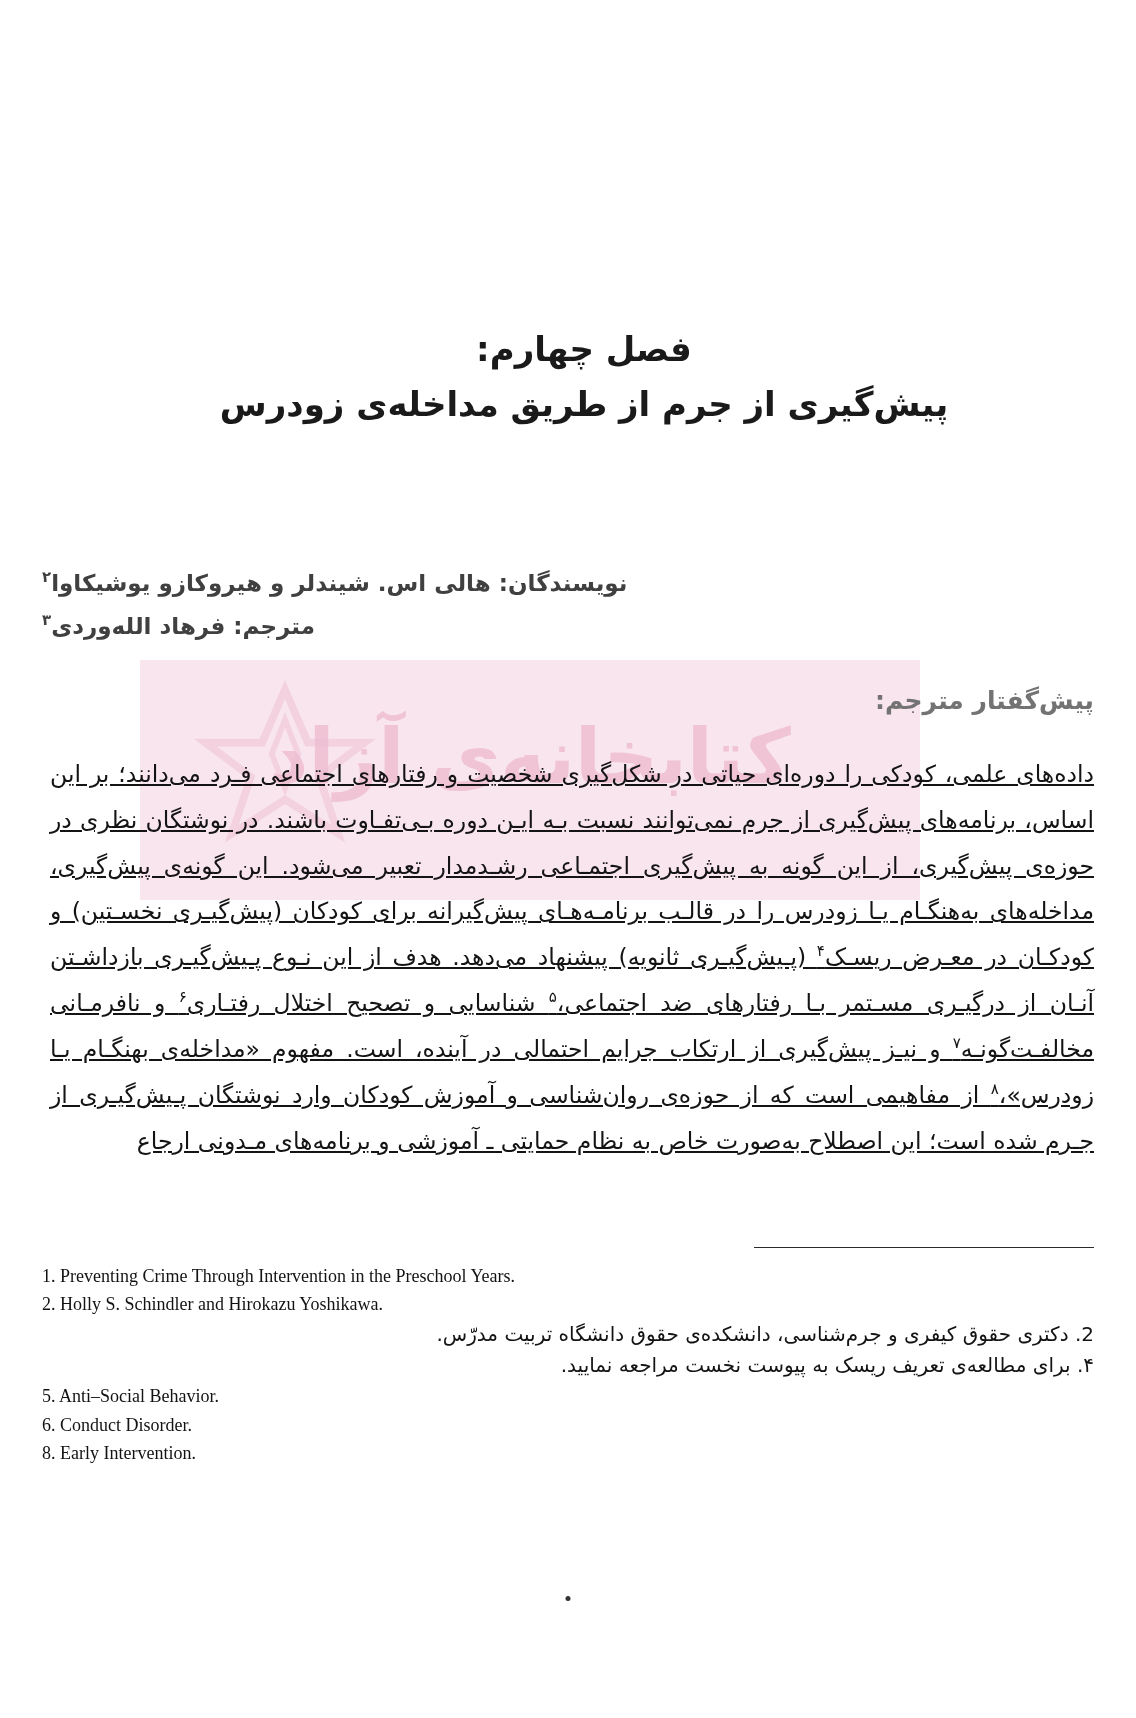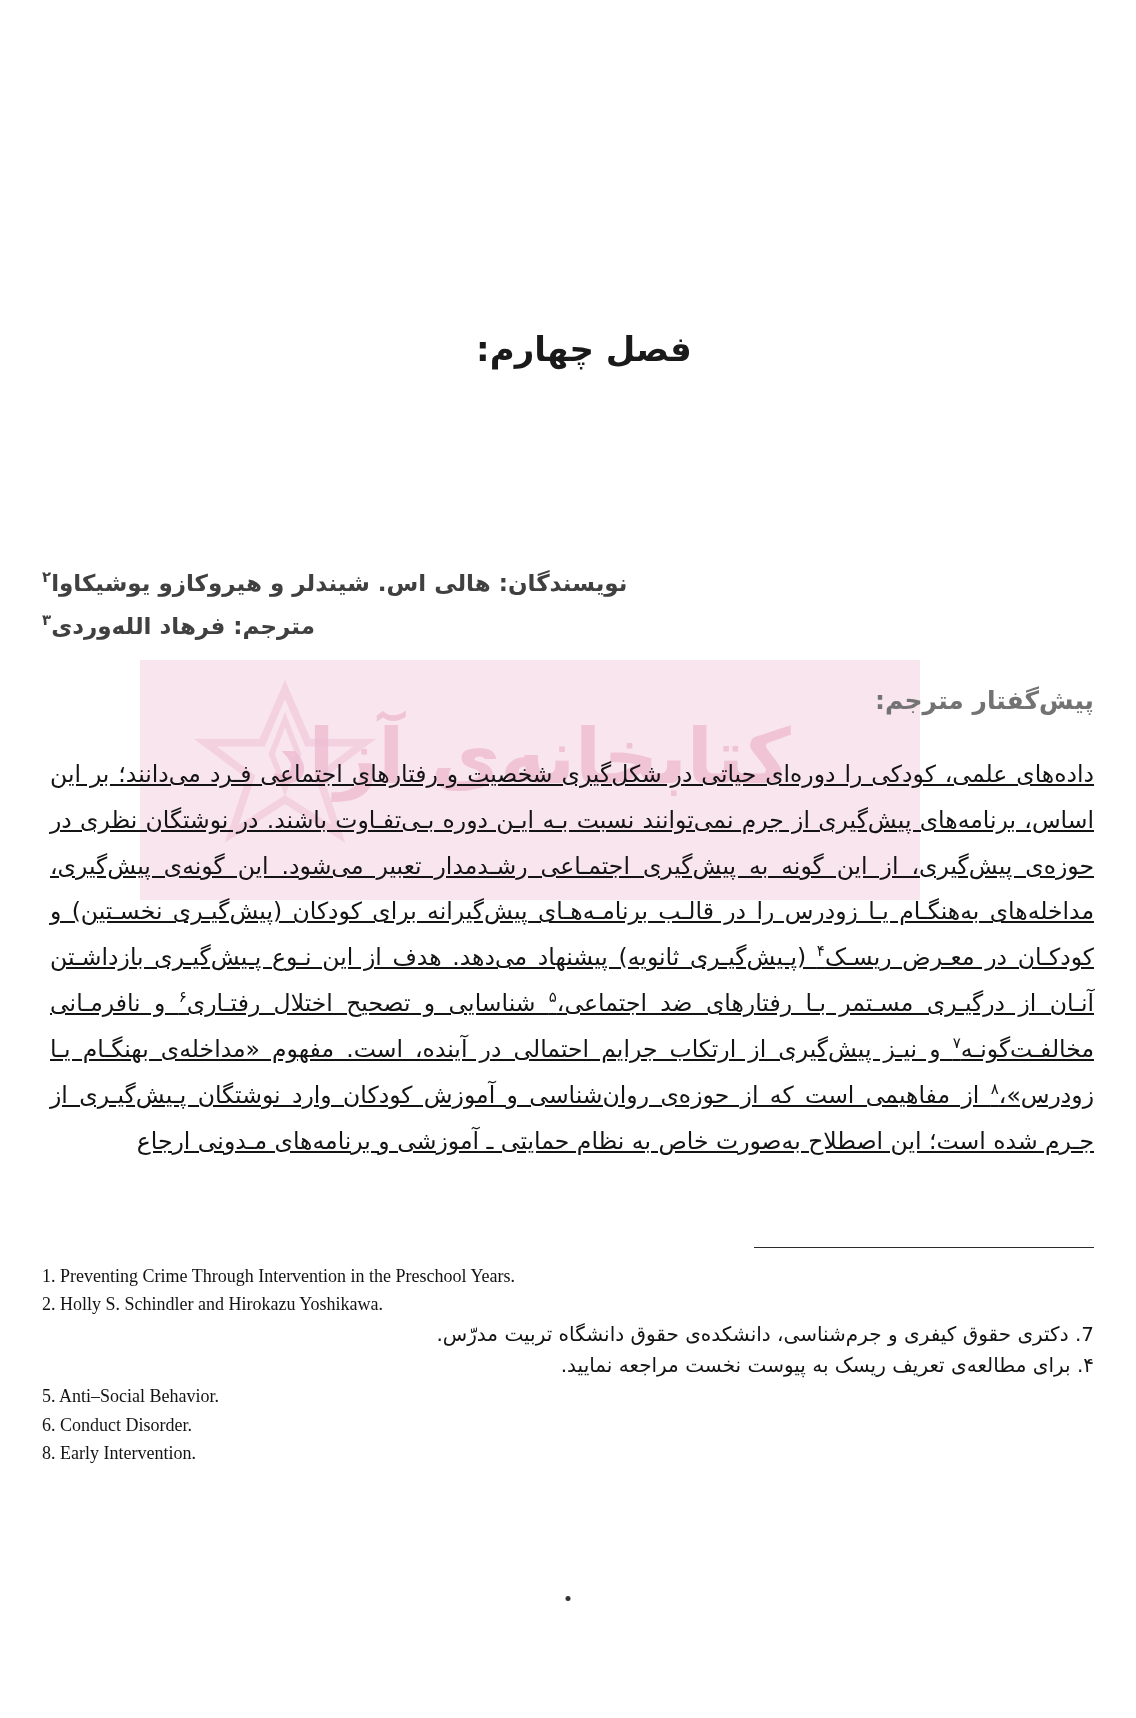--- a/index.html
+++ b/index.html
@@ -183,39 +183,40 @@
       <path d="M50 6 L62 34 L92 34 L68 52 L78 82 L50 64 L22 82 L32 52 L8 34 L38 34 Z" fill="none" stroke="currentColor" stroke-width="4"></path>
       <path d="M50 22 L57 40 L50 58 L43 40 Z" fill="none" stroke="currentColor" stroke-width="3"></path>
     </svg>
     <div class="wm-text">کتابخانه‌ی آزاد</div>
   </div>
 
   <div class="content">
 
     <div class="title-wrap">
       <div class="title-line">فصل چهارم:</div>
+      <div class="title-line">پیش‌گیری از جرم از طریق مداخله‌ی زودرس</div>
     </div>
 
     <div class="byline-wrap">
       <div class="byline"><span>نویسندگان: هالی اس. شیندلر و هیروکازو یوشیکاوا</span><span class="sup">۲</span></div>
       <div class="byline"><span>مترجم: فرهاد الله‌وردی</span><span class="sup">۳</span></div>
     </div>
 
     <div class="section-heading">پیش‌گفتار مترجم:</div>
 
     <div class="body-text">
       <p><span>داده‌های علمی، کودکی را دوره‌ای حیاتی در شکل‌گیری شخصیت و رفتارهای اجتماعی فـرد می‌دانند؛ بر این اساس، برنامه‌های پیش‌گیری از جرم نمی‌توانند نسبت بـه ایـن دوره بـی‌تفـاوت باشند. در نوشتگان نظری در حوزه‌ی پیش‌گیری، از این گونه به پیش‌گیری اجتمـاعی رشـدمدار تعبیر می‌شود. این گونه‌ی پیش‌گیری، مداخله‌های به‌هنگـام یـا زودرس را در قالـب برنامـه‌هـای پیش‌گیرانه برای کودکان (پیش‌گیـری نخسـتین) و کودکـان در معـرض ریسـک</span><sup>۴</sup><span> (پـیش‌گیـری ثانویه) پیشنهاد می‌دهد. هدف از این نـوع پـیش‌گیـری بازداشـتن آنـان از درگیـری مسـتمر بـا رفتارهای ضد اجتماعی،</span><sup>۵</sup><span> شناسایی و تصحیح اختلال رفتـاری</span><sup>۶</sup><span> و نافرمـانی مخالفـت‌گونـه</span><sup>۷</sup><span> و نیـز پیش‌گیری از ارتکاب جرایم احتمالی در آینده، است. مفهوم «مداخله‌ی بهنگـام یـا زودرس»،</span><sup>۸</sup><span> از مفاهیمی است که از حوزه‌ی روان‌شناسی و آموزش کودکان وارد نوشتگان پـیش‌گیـری از جـرم شده است؛ این اصطلاح به‌صورت خاص به نظام حمایتی ـ آموزشی و برنامه‌های مـدونی ارجاع</span></p>
     </div>
 
     <div class="footnote-rule"></div>
 
     <div class="footnotes">
       <div class="fn fn-en">1. Preventing Crime Through Intervention in the Preschool Years.</div>
       <div class="fn fn-en">2. Holly S. Schindler and Hirokazu Yoshikawa.</div>
-      <div class="fn fn-fa">7. دکتری حقوق کیفری و جرم‌شناسی، دانشکده‌ی حقوق دانشگاه تربیت مدرّس.</div>
+      <div class="fn fn-fa">2. دکتری حقوق کیفری و جرم‌شناسی، دانشکده‌ی حقوق دانشگاه تربیت مدرّس.</div>
       <div class="fn fn-fa">۴. برای مطالعه‌ی تعریف ریسک به پیوست نخست مراجعه نمایید.</div>
       <div class="fn fn-en">5. Anti–Social Behavior.</div>
       <div class="fn fn-en">6. Conduct Disorder.</div>
       <div class="fn fn-en">8. Early Intervention.</div>
     </div>
 
     <div class="page-dot"></div>
 
   </div>
 </div>

